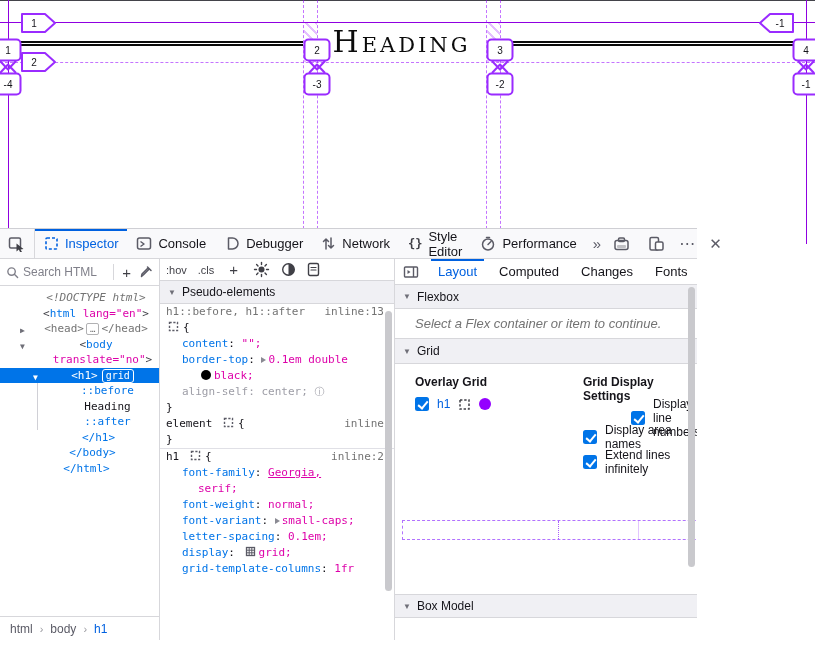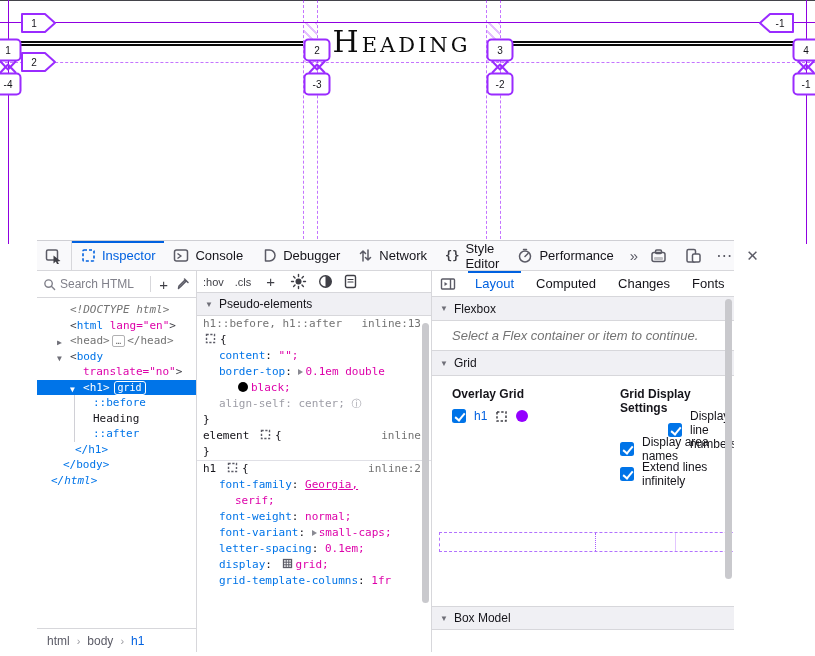--- a/index.html
+++ b/index.html
@@ -17,21 +17,21 @@
   .gline.v-dash  { width:0; border-left:1px dashed rgba(148,0,255,.55); }
   .hatch { position:absolute; background:repeating-linear-gradient(45deg, rgba(148,0,255,.25) 0 2px, transparent 2px 7px); }
   .dbl-line { position:absolute; height:5px; border-top:5px double #0b0b0b; }
   .page-heading { position:absolute; left:317px; top:24px; width:169px; text-align:center;
                   font-family:"DejaVu Serif", serif; font-size:30px; font-weight:normal;
                   font-variant:small-caps; letter-spacing:.1em; color:#0b0b0b; white-space:nowrap; }
   .badge-svg { position:absolute; }
   .badge-svg text { font-family:"Liberation Sans", sans-serif; font-size:10px; fill:#15141a; }
 
   
-  .devtools { position:absolute; left:0; top:240px; width:697px; height:412px; background:#fff; border-top:1px solid #cfcfd4;margin-left:37px; }
+  .devtools { position:absolute; left:0; top:228px; width:697px; height:412px; background:#fff; border-top:1px solid #cfcfd4; }
 
   
   .dt-toolbar { position:relative; display:flex; align-items:stretch; height:30px; background:#f9f9fb; border-bottom:1px solid #d7d7db; font-size:13px; color:#15141a; }
   .tb-picker { display:flex; align-items:center; padding:0 8px; border-right:1px solid #d7d7db; }
   .tb-tab { position:relative; display:flex; align-items:center; gap:6px; padding:0 9px; cursor:default; }
   .tb-tab.active { color:#0061e0; }
   .tb-tab.active::before { content:""; position:absolute; left:0; right:0; top:0; height:2px; background:#0061e0; }
   .tb-sp { flex:1; }
   .tb-ico-btn { display:flex; align-items:center; padding:0 7px; color:#5b5b66; }
   .tb-sep { width:1px; background:#d7d7db; margin:5px 2px; }
@@ -47,21 +47,21 @@
   .pane-right { position:relative; flex:1; overflow:hidden; }
 
   .subbar { display:flex; align-items:center; height:27px; border-bottom:1px solid #d7d7db; padding:0 6px; gap:4px; }
   .subbar input { flex:1; min-width:20px; border:none; outline:none; font-size:12px; color:#15141a; background:transparent; }
   .subbar input::placeholder { color:#80808a; }
   .minisep { width:1px; height:16px; background:#d7d7db; }
   .plusbtn { font-size:15px; color:#3f3f46; padding:0 4px; }
 
   
   .tree { font-family:"DejaVu Sans Mono", monospace; font-size:11px; line-height:15.5px; padding-top:4px; white-space:nowrap; }
-  .trow { position:relative; height:15.5px; }
+  .trow { position:relative; height:15.5px;text-align:center; }
   .t-doc { color:#737373; font-style:italic; }
   .t-tag { color:#0074e8; }
   .t-attr { color:#dd00a9; }
   .t-punct { color:#3f3f46; }
   .t-grey { color:#737373; }
   .t-text { color:#15141a; }
   .arr { position:absolute; font-size:8px; color:#6f6f78; top:2px; }
   .ellip-pill { display:inline-block; border:1px solid #b1b1b3; border-radius:2px; padding:0 3px; margin:0 2px; color:#737373; font-size:9px; line-height:10px; }
   .trow.sel { background:#0074e8; }
   .trow.sel * { color:#fff; }
@@ -307,21 +307,21 @@
             <div class="trow" style="padding-left:18px;">
               <span class="t-tag">::after</span>
             </div>
           </div>
           <div class="trow" style="padding-left:38px;">
             <span class="t-tag">&lt;/h1&gt;</span>
           </div>
           <div class="trow" style="padding-left:26px;">
             <span class="t-tag">&lt;/body&gt;</span>
           </div>
-          <div class="trow" style="padding-left:14px;font-style:italic;">
+          <div class="trow" style="padding-left:14px;">
             <span class="t-tag">&lt;/html&gt;</span>
           </div>
         </div>
 
         <div class="crumbbar">
           <span class="crumb">html</span>
           <span class="crumb-sep">›</span>
           <span class="crumb">body</span>
           <span class="crumb-sep">›</span>
           <span class="crumb current">h1</span>

